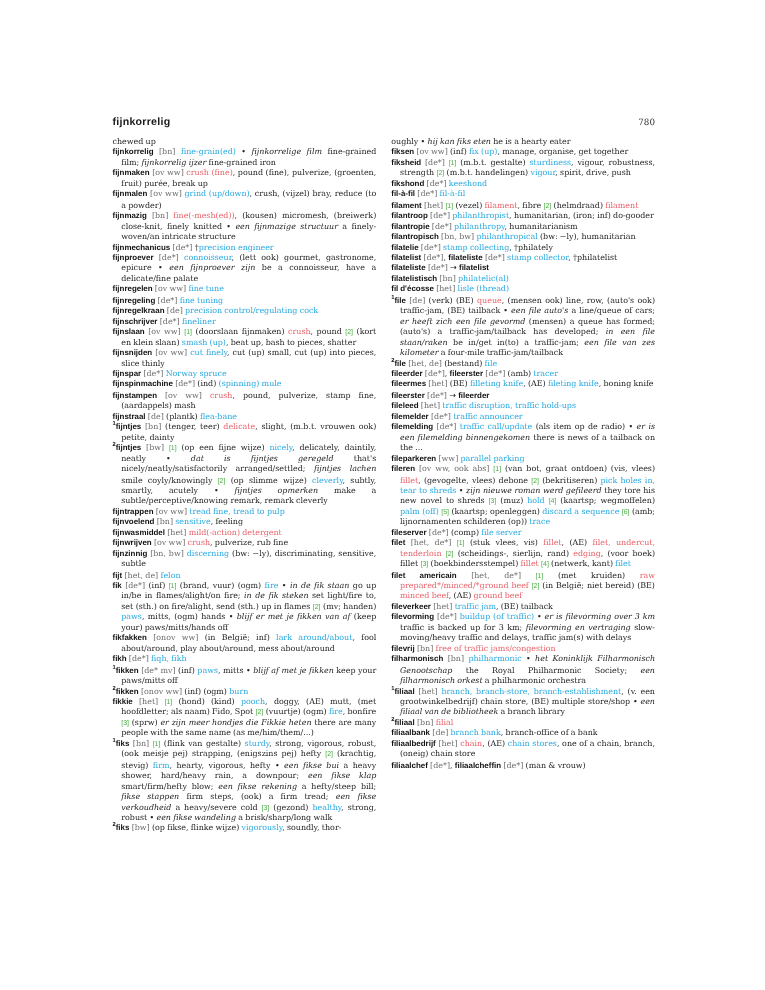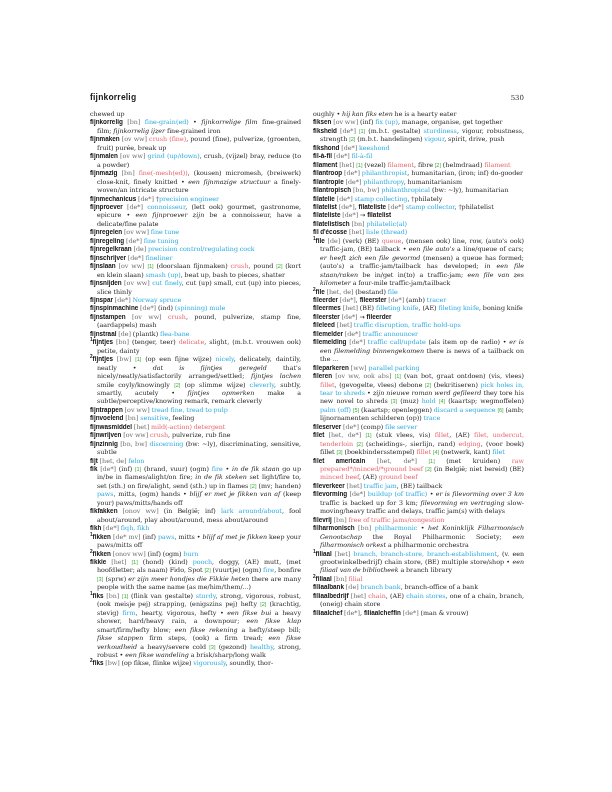--- a/index.html
+++ b/index.html
@@ -34,21 +34,21 @@
   .r{color:var(--red,#e8636b);}
   .i{font-style:italic;}
   .arrow{font-family:"DejaVu Sans", sans-serif;color:#111;}
 </style>
 </head>
 <body>
 
 <div class="page">
   <div class="header-row">
     <span class="header-word">fijnkorrelig</span>
-    <span class="page-num">530</span>
+    <span class="page-num">780</span>
   </div>
   <div class="cols">
     <div class="col" id="col-left">
         <p class="entry"><span class="t">chewed up</span></p>
         <p class="entry"><span class="hw">fijnkorrelig</span><span class="lbl"> [bn] </span><span class="b">fine-grain(ed)</span><span class="t"> • </span><span class="i">fijnkorrelige film</span><span class="t"> fine-grained film; </span><span class="i">fijnkorrelig ijzer</span><span class="t"> fine-grained iron</span></p>
         <p class="entry"><span class="hw">fijnmaken</span><span class="lbl"> [ov ww] </span><span class="r">crush (fine)</span><span class="t">, pound (fine), pulverize, (groenten, fruit) purée, break up</span></p>
         <p class="entry"><span class="hw">fijnmalen</span><span class="lbl"> [ov ww] </span><span class="b">grind (up/down)</span><span class="t">, crush, (vijzel) bray, reduce (to a powder)</span></p>
         <p class="entry"><span class="hw">fijnmazig</span><span class="lbl"> [bn] </span><span class="r">fine(-mesh(ed))</span><span class="t">, (kousen) micromesh, (breiwerk) close-knit, finely knitted • </span><span class="i">een fijnmazige structuur</span><span class="t"> a finely-woven/an intricate structure</span></p>
         <p class="entry"><span class="hw">fijnmechanicus</span><span class="lbl"> [de*] </span><span class="t">†</span><span class="b">precision engineer</span></p>
         <p class="entry"><span class="hw">fijnproever</span><span class="lbl"> [de*] </span><span class="b">connoisseur</span><span class="t">, (lett ook) gourmet, gastronome, epicure • </span><span class="i">een fijnproever zijn</span><span class="t"> be a connoisseur, have a delicate/fine palate</span></p>

